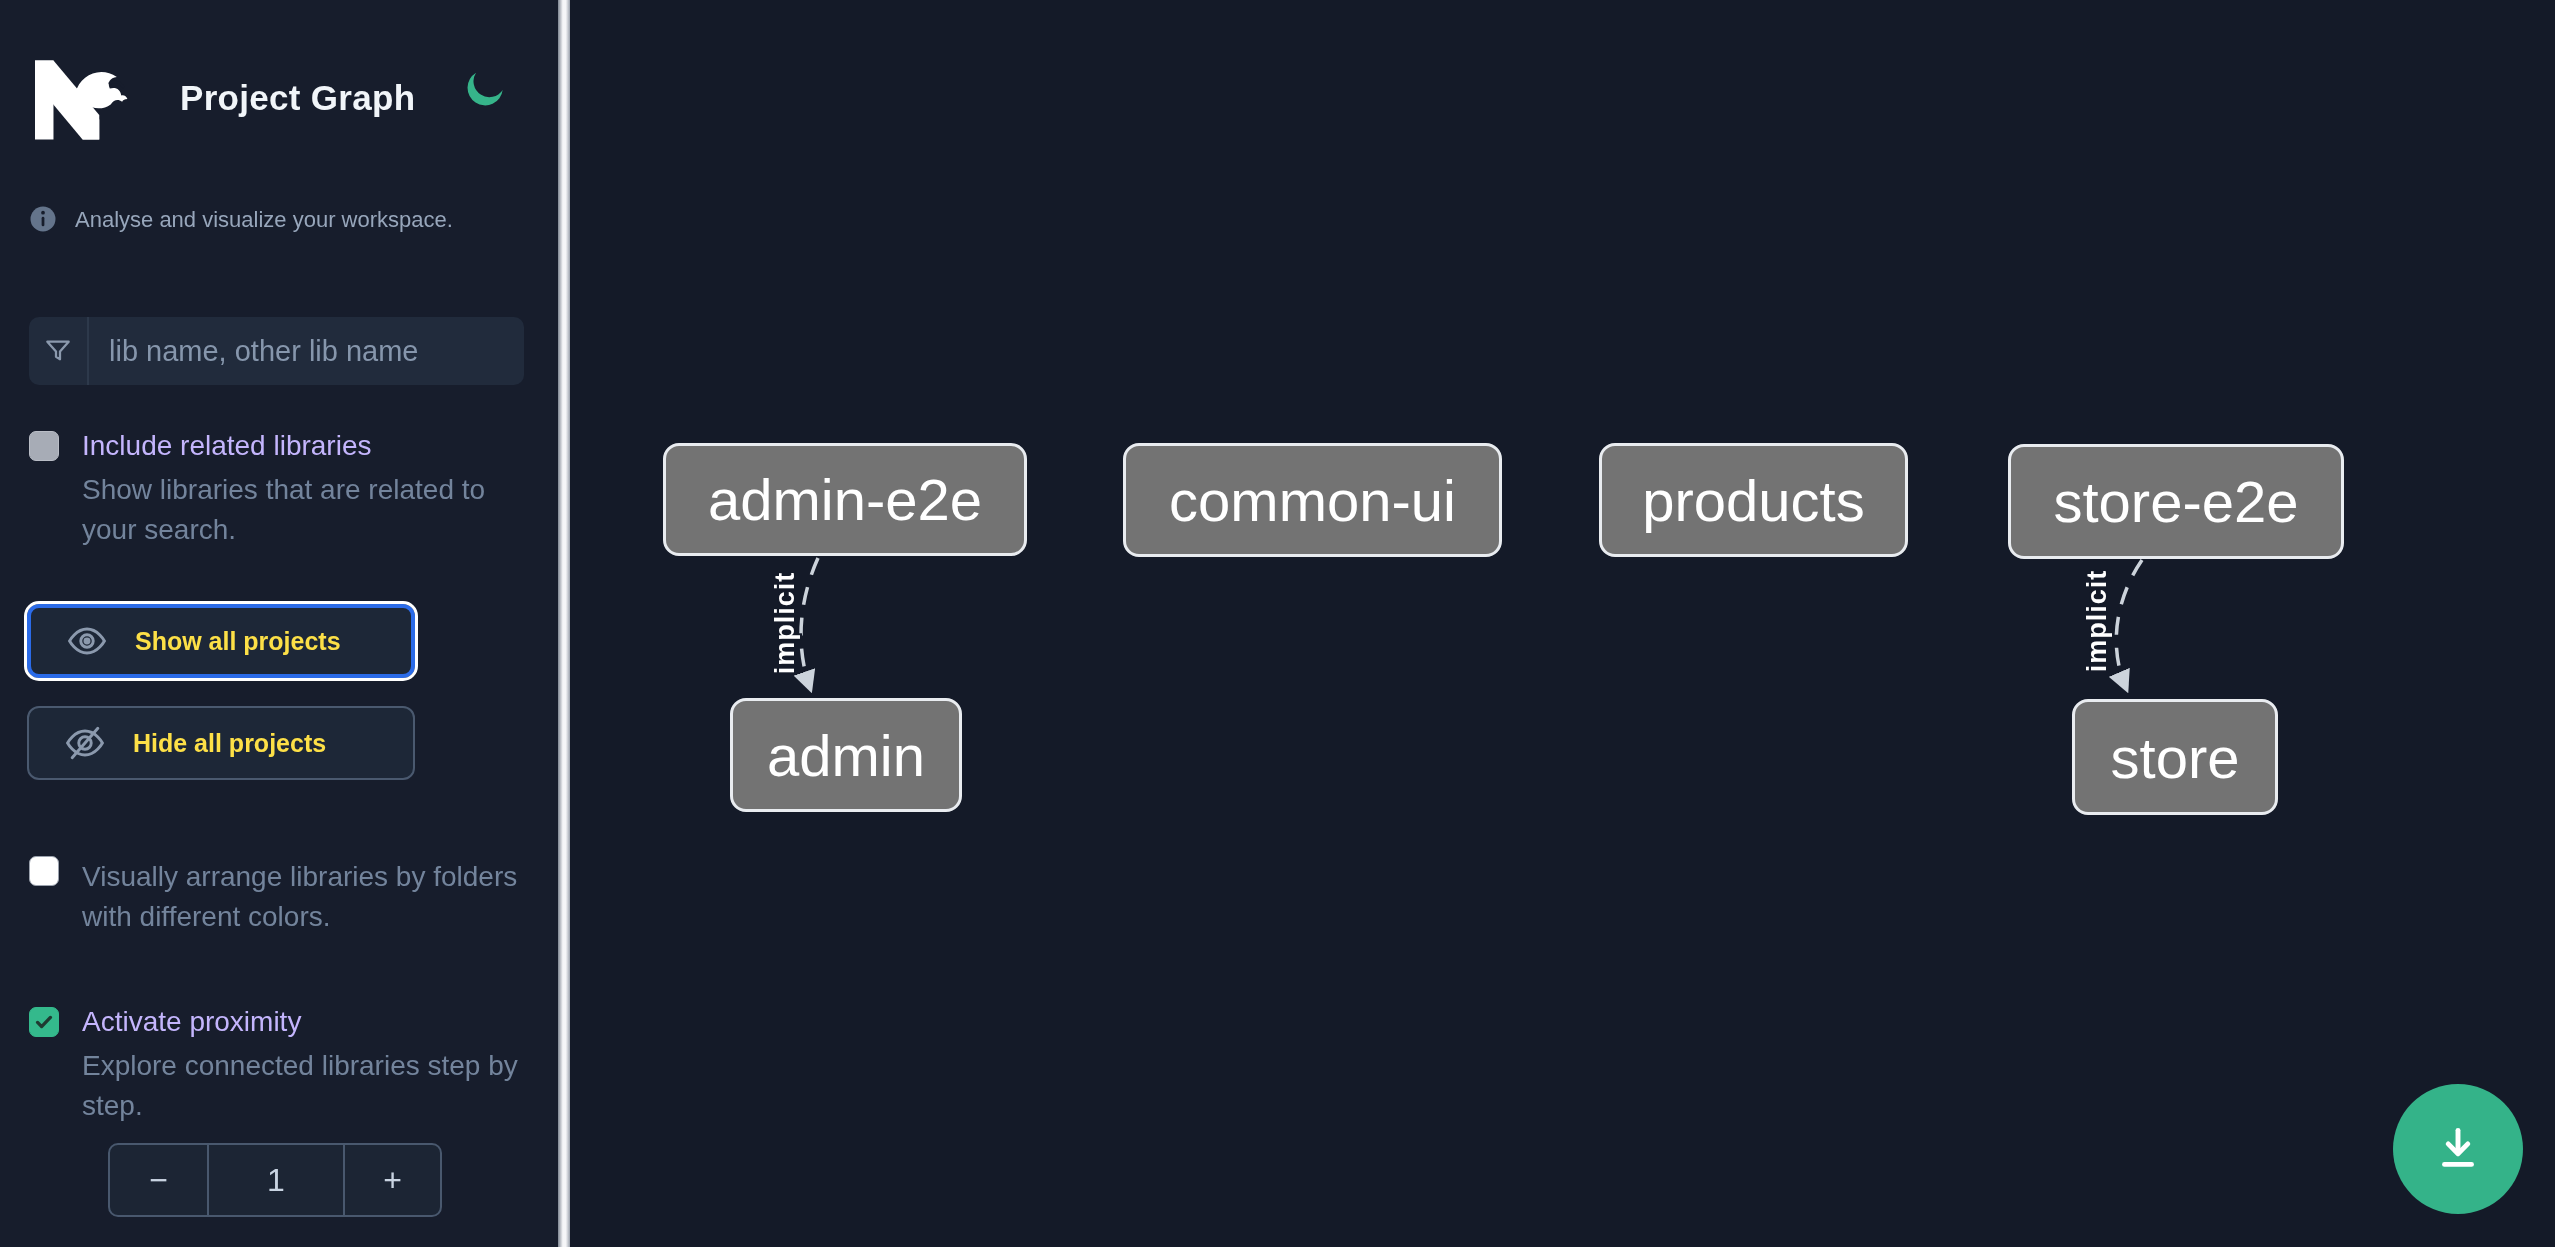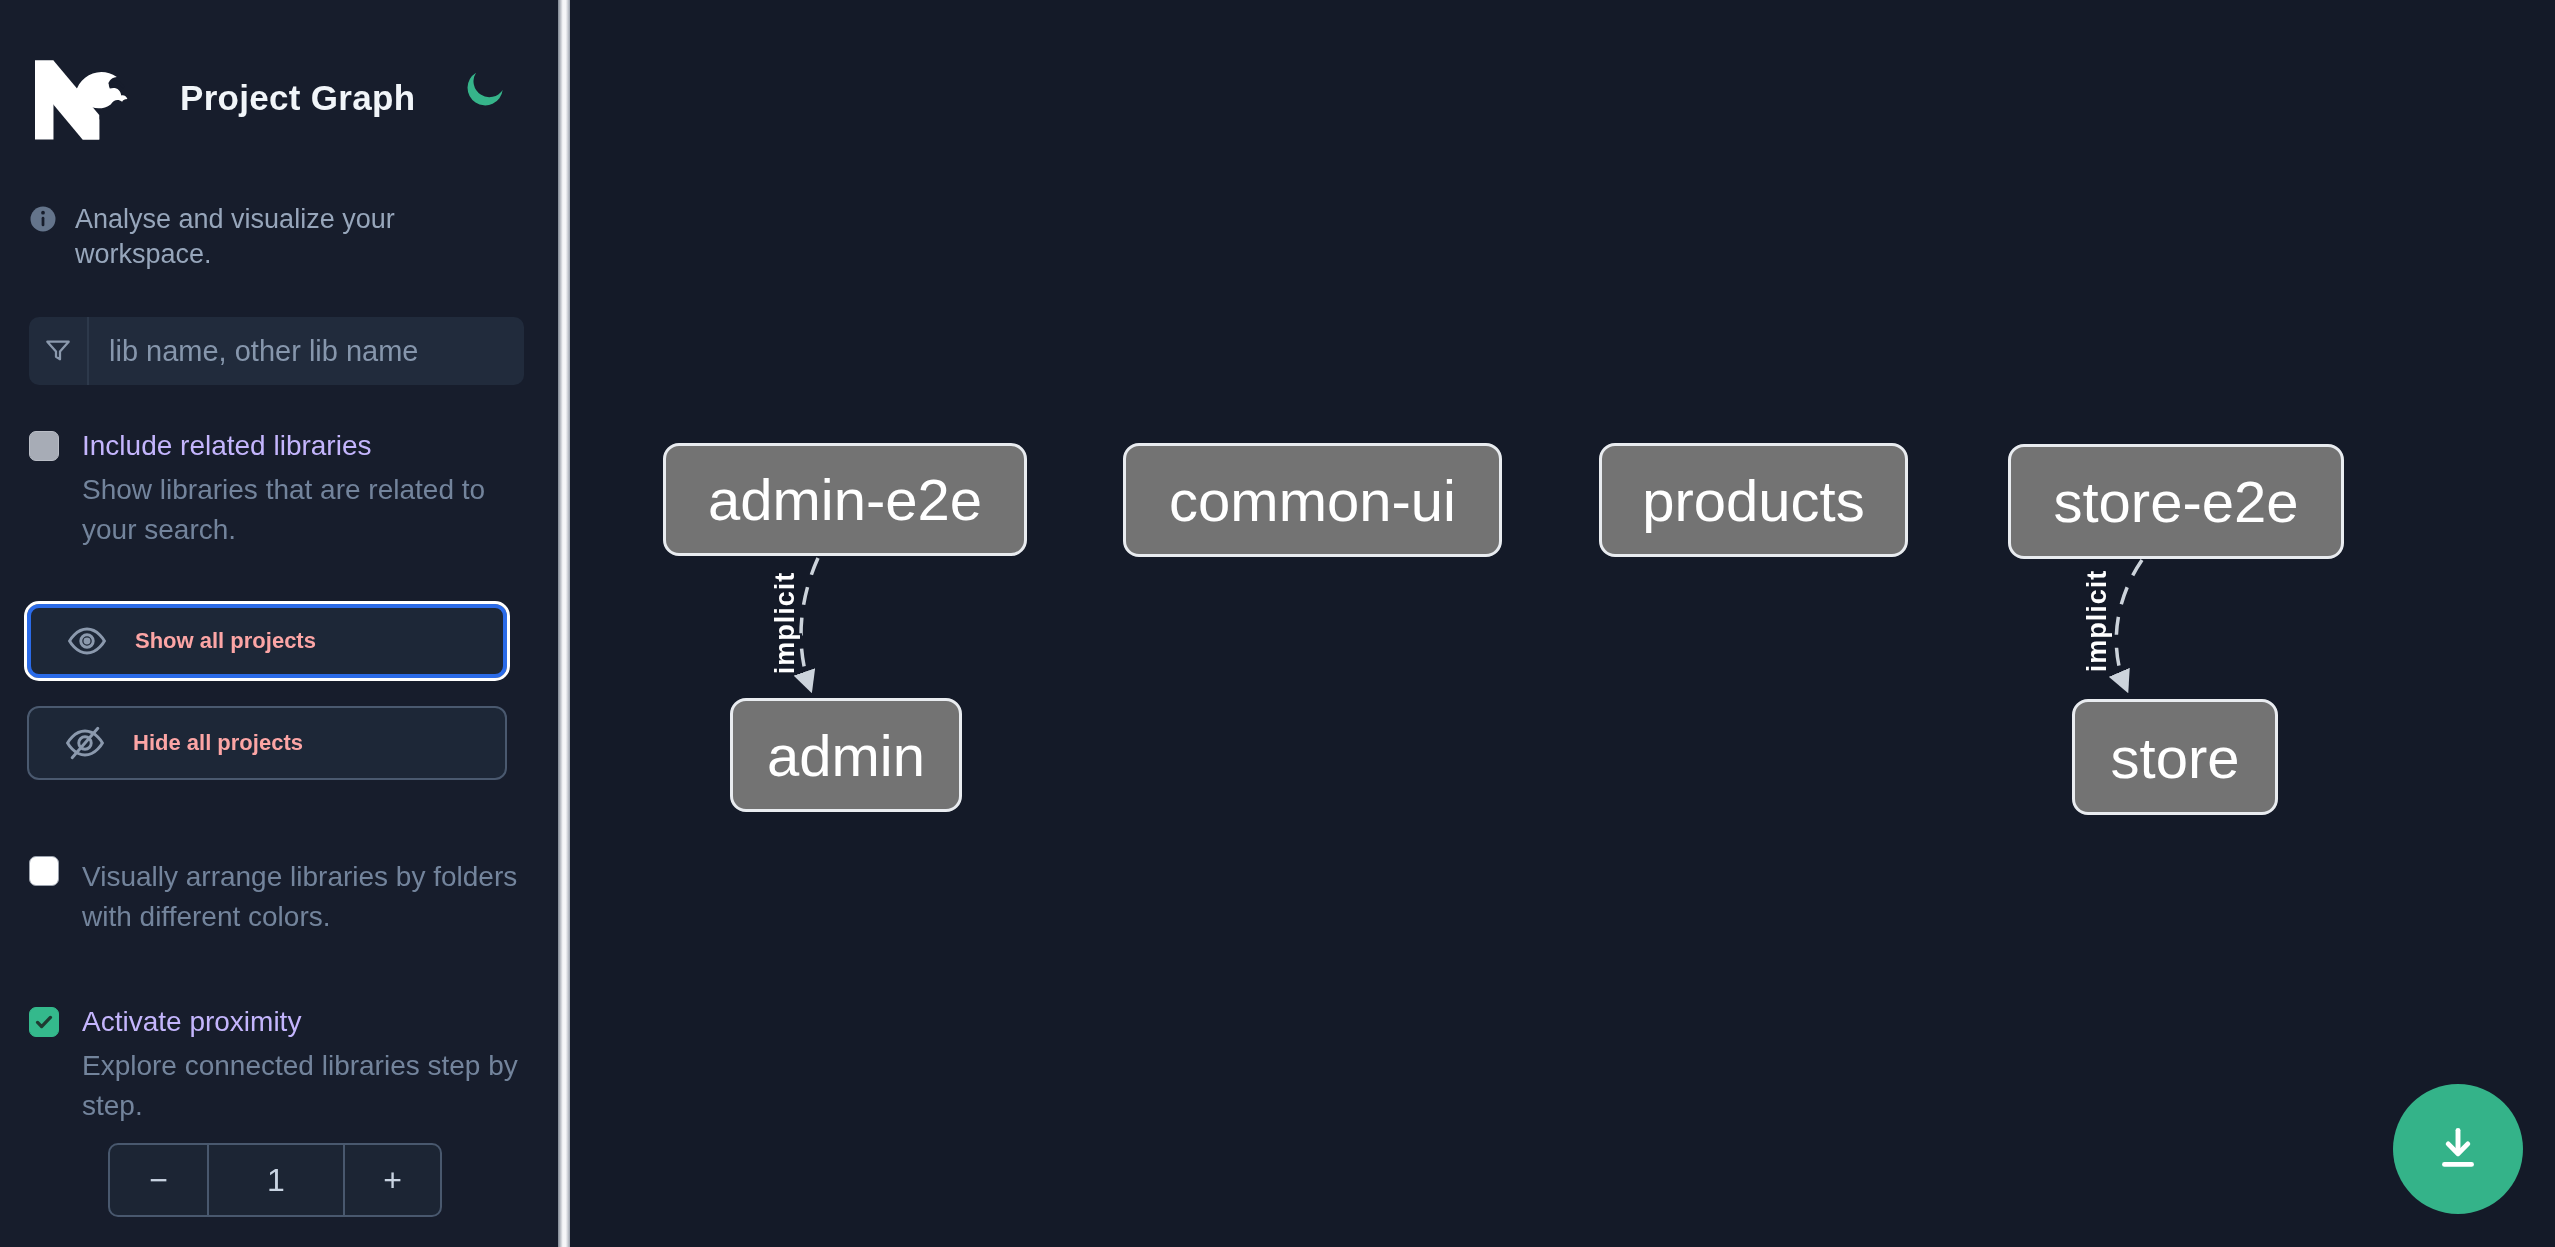--- a/index.html
+++ b/index.html
@@ -8,42 +8,42 @@
 
   
   .sidebar{position:absolute;left:0;top:0;width:558px;height:1247px;background:#171d2c;}
   .logo{position:absolute;left:26px;top:56px;width:106px;height:88px;}
   .title{position:absolute;left:180px;top:78px;font-size:35px;font-weight:700;color:#f1f5f9;letter-spacing:.3px;}
   .theme-btn{position:absolute;left:452px;top:56px;width:66px;height:66px;background:none;border:none;cursor:pointer;padding:0;}
   .theme-btn svg{width:46px;height:46px;transform:rotate(-12deg);}
 
   .info-row{position:absolute;left:28px;top:202px;width:505px;display:flex;gap:17px;align-items:flex-start;}
   .info-row svg{width:30px;height:30px;flex:none;margin-top:2px;}
-  .info-text{font-size:27px;color:#97a6bb;line-height:35px;}
+  .info-text{font-size:22px;color:#97a6bb;line-height:35px;text-align:center;}
 
   .filter{position:absolute;left:29px;top:317px;width:495px;height:68px;background:#212b3c;
           border-radius:10px;display:flex;align-items:stretch;overflow:hidden;}
   .funnel-wrap{width:58px;display:flex;align-items:center;justify-content:center;border-right:2px solid #2d394b;}
   .funnel-wrap svg{width:32px;height:32px;}
   .filter input{flex:1;background:transparent;border:none;outline:none;color:#ef4444;
                 font-size:29px;padding:0 20px;font-family:"Liberation Sans",sans-serif;}
   .filter input::placeholder{color:#8696ac;}
 
   .check-row{position:absolute;left:29px;width:505px;display:grid;grid-template-columns:28px 1fr;column-gap:25px;cursor:pointer;}
   .checkbox{width:28px;height:28px;border-radius:7px;margin-top:4px;display:flex;align-items:center;justify-content:center;}
   .checkbox.gray{background:#a7acb6;border:1px solid #b9bdc6;}
   .checkbox.white{background:#ffffff;border:1px solid #9aa1ad;}
   .checkbox.teal{background:#34b98c;border:1px solid #34b98c;}
   .checkbox svg{width:22px;height:22px;}
   .check-label{font-size:28px;font-weight:400;color:#c4b5fd;line-height:38px;display:block;}
   .check-desc{font-size:28px;color:#73849c;line-height:40px;display:block;margin-top:5px;}
 
-  .btn{position:absolute;left:27px;width:480px;height:74px;background:#1d2737;
+  .btn{position:absolute;left:27px;width:388px;height:74px;background:#1d2737;
        border:2px solid #4a596f;border-radius:12px;display:flex;align-items:center;gap:26px;
-       padding:0 0 0 34px;color:#fca5a5;font-size:22px;font-weight:700;cursor:pointer;
+       padding:0 0 0 34px;color:#fde047;font-size:25px;font-weight:700;cursor:pointer;
        font-family:"Liberation Sans",sans-serif;box-sizing:border-box;}
   .btn svg{width:44px;height:44px;flex:none;color:#8b99ad;}
   .btn.focused{border:4px solid #2b6be8;outline:3px solid #ffffff;}
 
   .stepper{position:absolute;left:108px;top:1143px;width:334px;height:74px;box-sizing:border-box;
            border:2px solid #49586e;border-radius:10px;display:flex;background:#1c2534;overflow:hidden;}
   .stepper .seg{display:flex;align-items:center;justify-content:center;color:#c9d4e2;
                 font-size:32px;background:transparent;border:none;cursor:pointer;
                 font-family:"Liberation Sans",sans-serif;}
   .stepper .seg.minus{flex:0 0 97px;}

